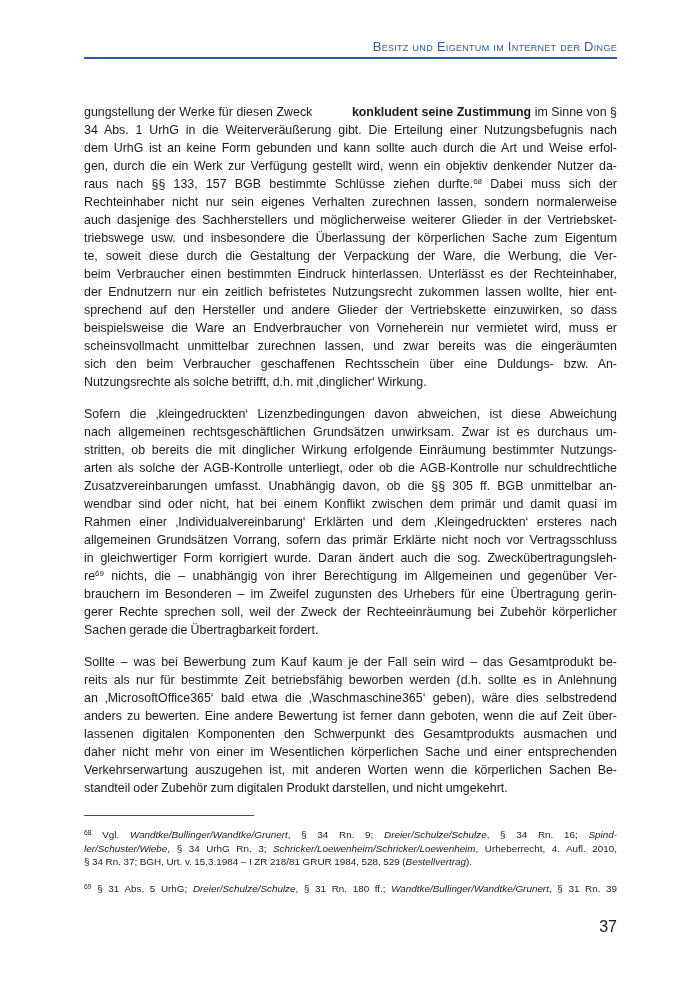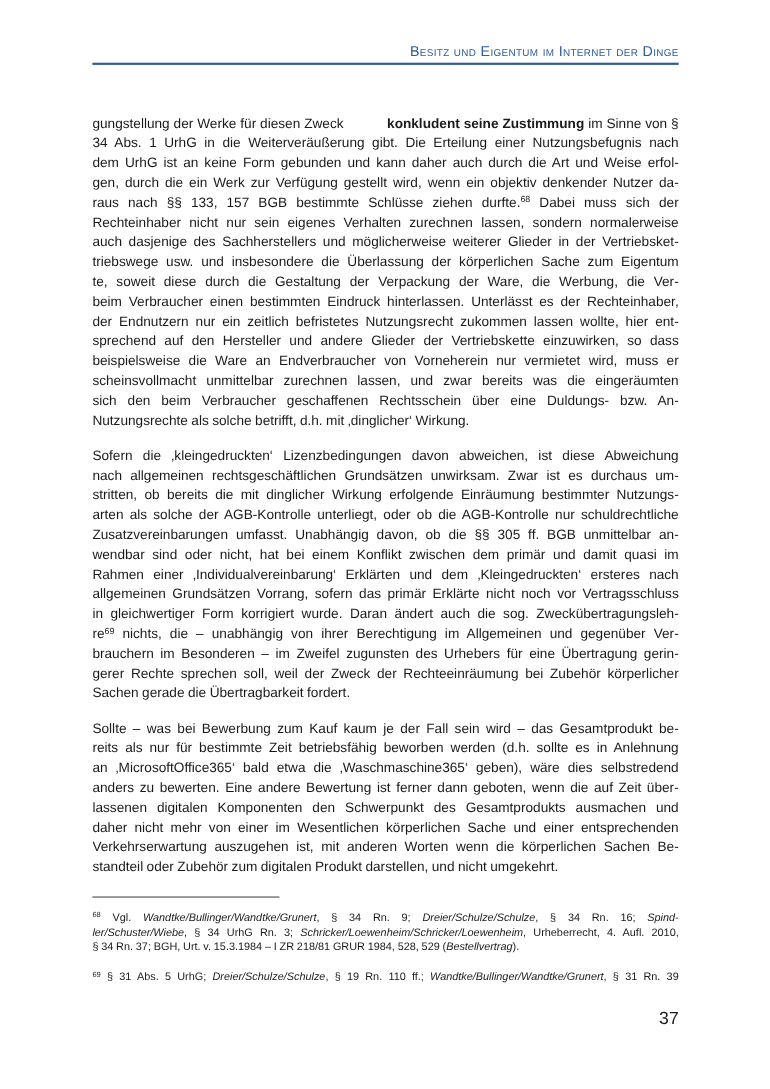--- a/index.html
+++ b/index.html
@@ -87,21 +87,21 @@
 <div class="page">
 
   <div class="content-col header-title">Besitz und Eigentum im Internet der Dinge</div>
 
   <div class="content-col header-rule"></div>
 
   <div class="content-col body-text">
       <div class="para">
         <div class="line"><span>gungstellung der Werke für diesen Zweck </span><span class="b">konkludent seine Zustimmung</span><span> im Sinne von §</span></div>
         <div class="line"><span>34 Abs. 1 UrhG in die Weiterveräußerung gibt. Die Erteilung einer Nutzungsbefugnis nach</span></div>
-        <div class="line"><span>dem UrhG ist an keine Form gebunden und kann daher auch durch die Art und Weise erfol-</span></div>
+        <div class="line"><span>dem UrhG ist an keine Form gebunden und kann sollte auch durch die Art und Weise erfol-</span></div>
         <div class="line"><span>gen, durch die ein Werk zur Verfügung gestellt wird, wenn ein objektiv denkender Nutzer da-</span></div>
         <div class="line"><span>raus nach §§ 133, 157 BGB bestimmte Schlüsse ziehen durfte.</span><sup>68</sup><span> Dabei muss sich der</span></div>
         <div class="line"><span>Rechteinhaber nicht nur sein eigenes Verhalten zurechnen lassen, sondern normalerweise</span></div>
         <div class="line"><span>auch dasjenige des Sachherstellers und möglicherweise weiterer Glieder in der Vertriebsket-</span></div>
         <div class="line"><span>triebswege usw. und insbesondere die Überlassung der körperlichen Sache zum Eigentum</span></div>
         <div class="line"><span>te, soweit diese durch die Gestaltung der Verpackung der Ware, die Werbung, die Ver-</span></div>
         <div class="line"><span>beim Verbraucher einen bestimmten Eindruck hinterlassen. Unterlässt es der Rechteinhaber,</span></div>
         <div class="line"><span>der Endnutzern nur ein zeitlich befristetes Nutzungsrecht zukommen lassen wollte, hier ent-</span></div>
         <div class="line"><span>sprechend auf den Hersteller und andere Glieder der Vertriebskette einzuwirken, so dass</span></div>
         <div class="line"><span>beispielsweise die Ware an Endverbraucher von Vorneherein nur vermietet wird, muss er</span></div>
@@ -138,19 +138,19 @@
 
   <div class="content-col fn-sep"></div>
 
   <div class="content-col footnotes">
       <div class="para">
         <div class="line"><sup>68</sup><span> Vgl. </span><span class="i">Wandtke/Bullinger/Wandtke/Grunert</span><span>, § 34 Rn. 9; </span><span class="i">Dreier/Schulze/Schulze</span><span>, § 34 Rn. 16; </span><span class="i">Spind-</span></div>
         <div class="line"><span class="i">ler/Schuster/Wiebe</span><span>, § 34 UrhG Rn. 3; </span><span class="i">Schricker/Loewenheim/Schricker/Loewenheim</span><span>, Urheberrecht, 4. Aufl. 2010,</span></div>
         <div class="line last"><span>§ 34 Rn. 37; BGH, Urt. v. 15.3.1984 – I ZR 218/81 GRUR 1984, 528, 529 (</span><span class="i">Bestellvertrag</span><span>).</span></div>
       </div>
       <div class="para">
-        <div class="line"><sup>69</sup><span> § 31 Abs. 5 UrhG; </span><span class="i">Dreier/Schulze/Schulze</span><span>, § 19 Rn. 110 ff.; </span><span class="i">Wandtke/Bullinger/Wandtke/Grunert</span><span>, § 31 Rn. 39</span></div>
+        <div class="line"><sup>69</sup><span> § 31 Abs. 5 UrhG; </span><span class="i">Dreier/Schulze/Schulze</span><span>, § 31 Rn. 180 ff.; </span><span class="i">Wandtke/Bullinger/Wandtke/Grunert</span><span>, § 31 Rn. 39</span></div>
       </div>
     </div>
 
   <div class="content-col page-number">37</div>
 
 </div>
 
 </body></html>

